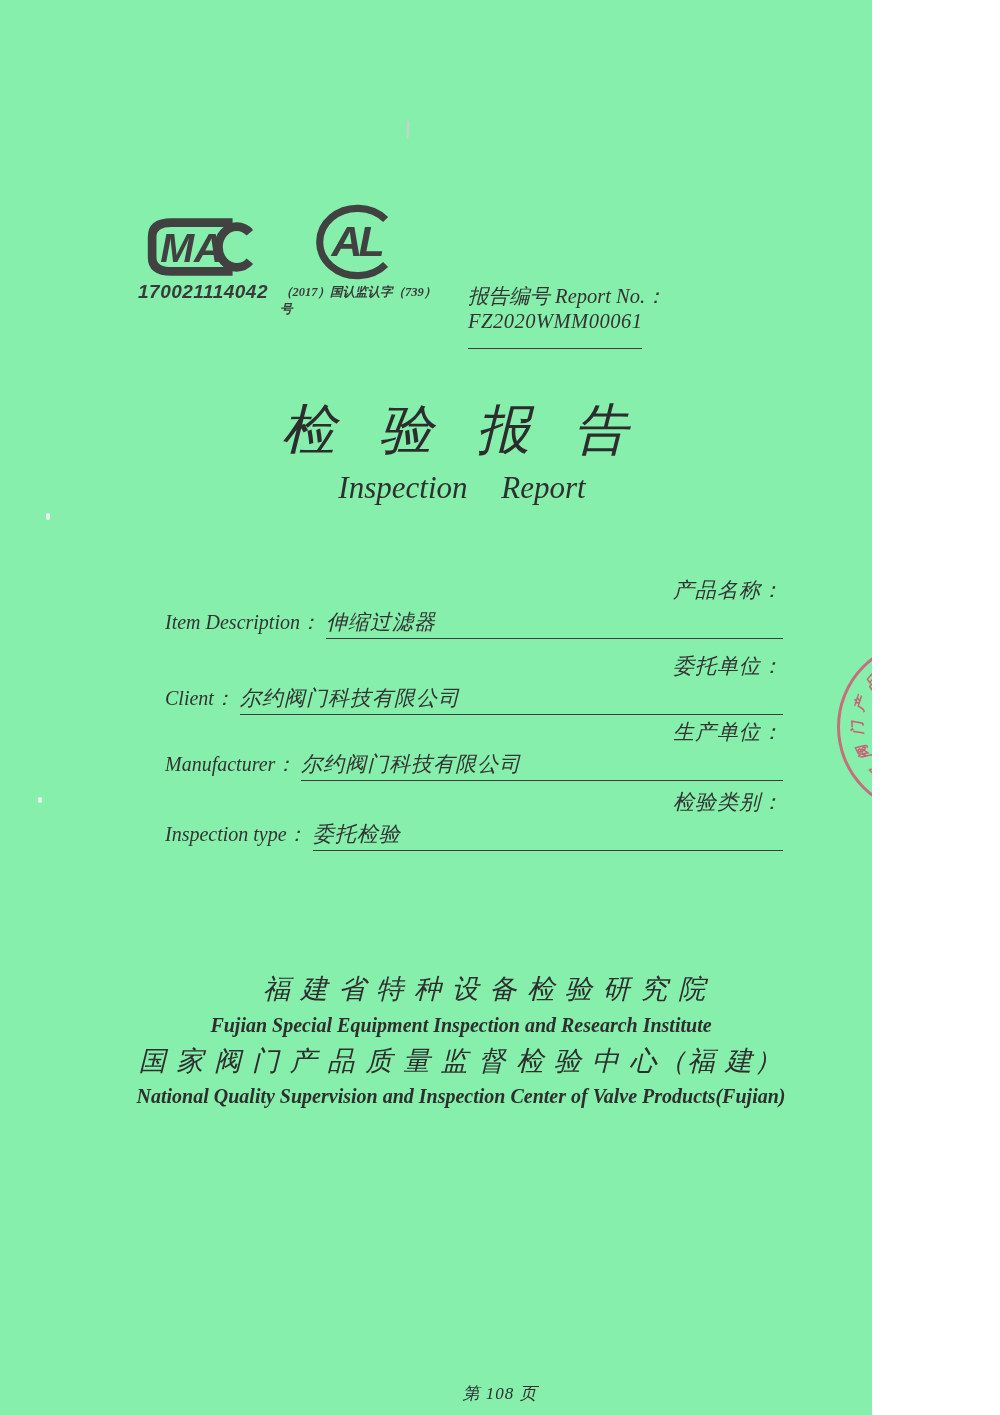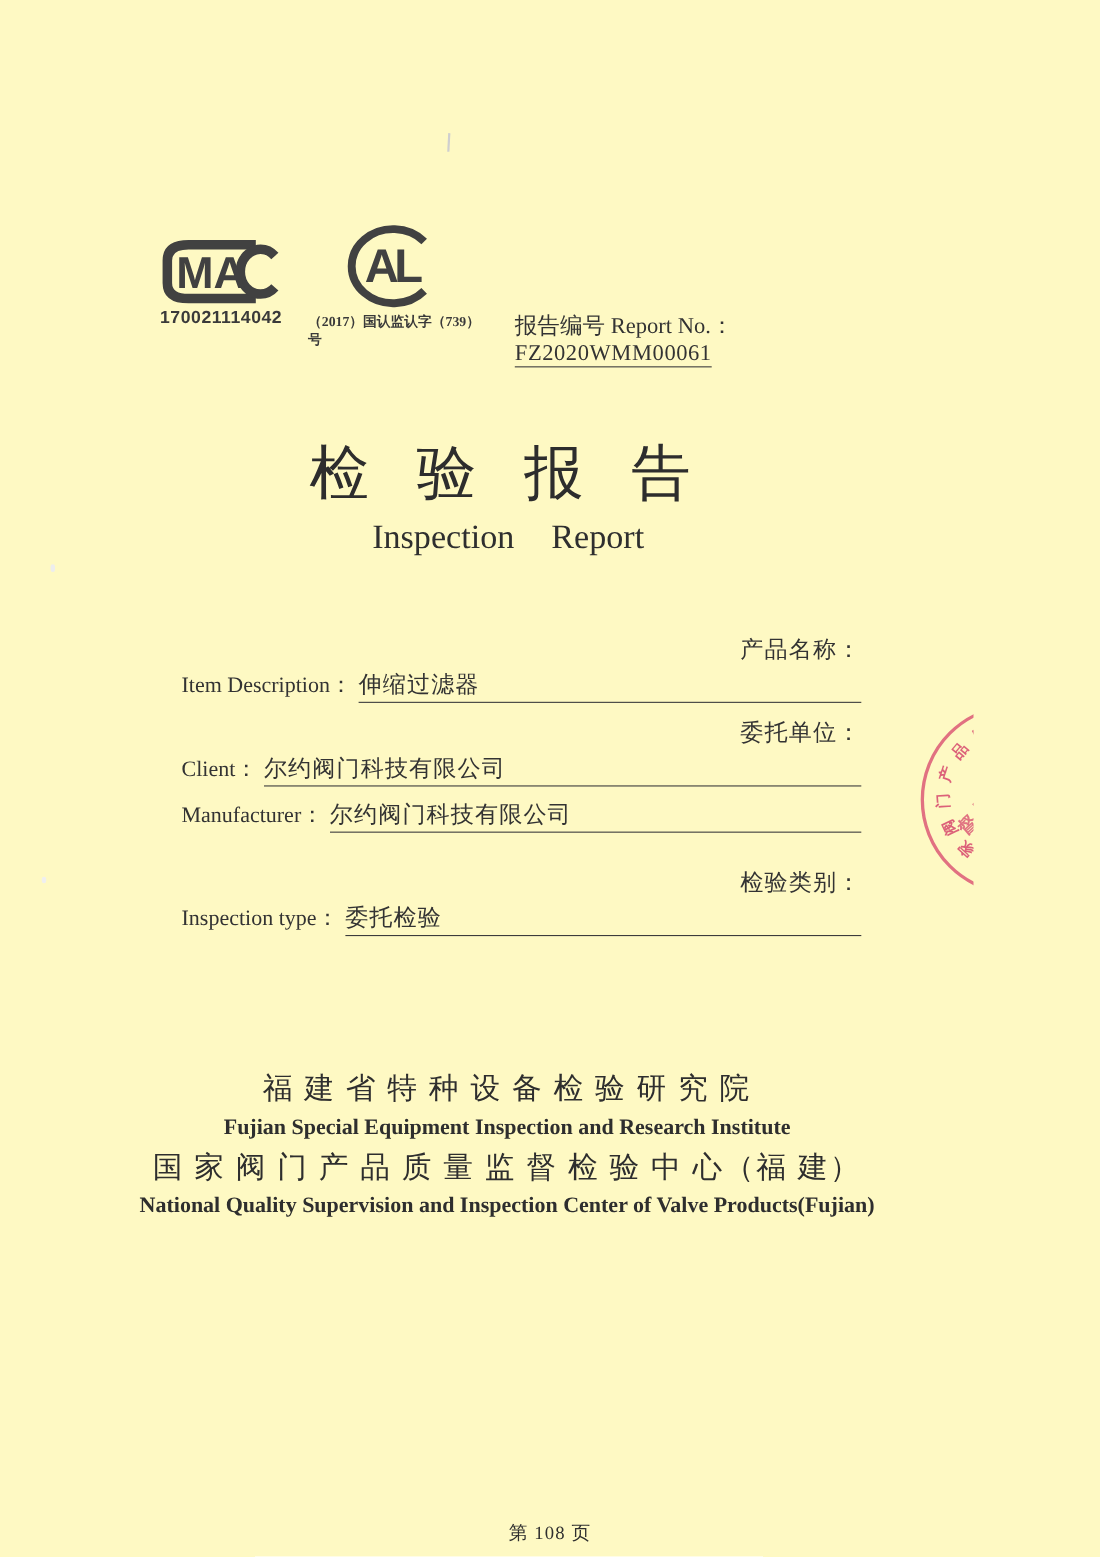--- a/index.html
+++ b/index.html
@@ -1,44 +1,45 @@
 <!DOCTYPE html>
 <html><head>
 <meta charset="utf-8">
 <style>
   html,body{margin:0;padding:0;background:#ffffff;}
   .page{
     position:relative;
-    width:1000px;height:1415px;
-    background:#fef9c3;
+    width:872px;height:1415px;
+    background:#86efac;
     overflow:hidden;
     font-family:"Liberation Serif","DejaVu Serif",serif;
     color:#333;
+    font-style:italic;
   }
   
   .cma-logo{position:absolute;left:145px;top:216px;width:112px;height:62px;}
   .cma-number{
     position:absolute;left:138px;top:281px;width:126px;
     text-align:center;font-family:"Liberation Sans","DejaVu Sans",sans-serif;
-    font-weight:700;font-size:16px;color:#3a3a3a;letter-spacing:.5px;
+    font-weight:700;font-size:19px;color:#3a3a3a;letter-spacing:.5px;
   }
   .cal-logo{position:absolute;left:306px;top:202px;width:98px;height:80px;}
   .cal-caption{
     position:absolute;left:280px;top:284px;width:168px;
     font-weight:700;font-size:12.5px;color:#3a3a3a;
   }
   
   .report-no{
     position:absolute;left:468px;top:282px;width:380px;
     display:flex;align-items:baseline;font-size:20.5px;color:#333;flex-direction:column;
   }
   .report-no .lbl{white-space:nowrap;margin-right:8px;}
   .report-no .val{
     flex:1;text-align:center;border-bottom:1.6px solid #3c3c3c;
-    padding-bottom:0;white-space:nowrap;letter-spacing:.5px;
+    padding-bottom:15px;white-space:nowrap;letter-spacing:.5px;
   }
   
   .title-zh{
     position:absolute;left:0;top:394px;width:924px;
     text-align:center;font-size:54px;color:#2d2d2d;letter-spacing:15px;
   }
   .title-en{
     position:absolute;left:0;top:470px;width:924px;
     text-align:center;font-size:31px;color:#2f2f2f;word-spacing:26px;
   }
@@ -64,21 +65,21 @@
   .stamp-ch{
     position:absolute;font-size:14px;color:rgba(214,70,108,.85);
     font-weight:700;transform-origin:center;
   }
   .stamp-in{
     position:absolute;font-size:17px;color:rgba(214,70,108,.75);
     font-weight:700;transform-origin:center;
   }
   
   .inst{position:absolute;left:0;width:922px;text-align:center;color:#2e2e2e;}
-  .inst-zh1{top:971px;font-size:27px;letter-spacing:2px;}
+  .inst-zh1{top:971px;font-size:27px;letter-spacing:2px;padding-left:24px;}
   .inst-en1{top:1014px;font-size:20px;font-weight:700;}
   .inst-zh2{top:1043px;font-size:27px;letter-spacing:2px;}
   .inst-en2{top:1085px;font-size:20px;font-weight:700;}
   
   .footer{
     position:absolute;left:0;top:1382px;width:1000px;
     text-align:center;font-size:17px;color:#2f2f2f;letter-spacing:1px;
   }
   
   .tick{position:absolute;left:407px;top:121px;width:2px;height:17px;background:#cfcfcf;transform:rotate(3deg);}
@@ -120,20 +121,21 @@
     </div>
   </div>
   <div class="field-row fr2">
     <div class="zh">委托单位：</div>
     <div class="line">
       <span class="en">Client：</span>
       <span class="fill">尔约阀门科技有限公司</span>
     </div>
   </div>
   <div class="field-row fr3">
+    <div class="zh">生产单位：</div>
     <div class="line">
       <span class="en">Manufacturer：</span>
       <span class="fill">尔约阀门科技有限公司</span>
     </div>
   </div>
   <div class="field-row fr4">
     <div class="zh">检验类别：</div>
     <div class="line">
       <span class="en">Inspection type：</span>
       <span class="fill">委托检验</span>

